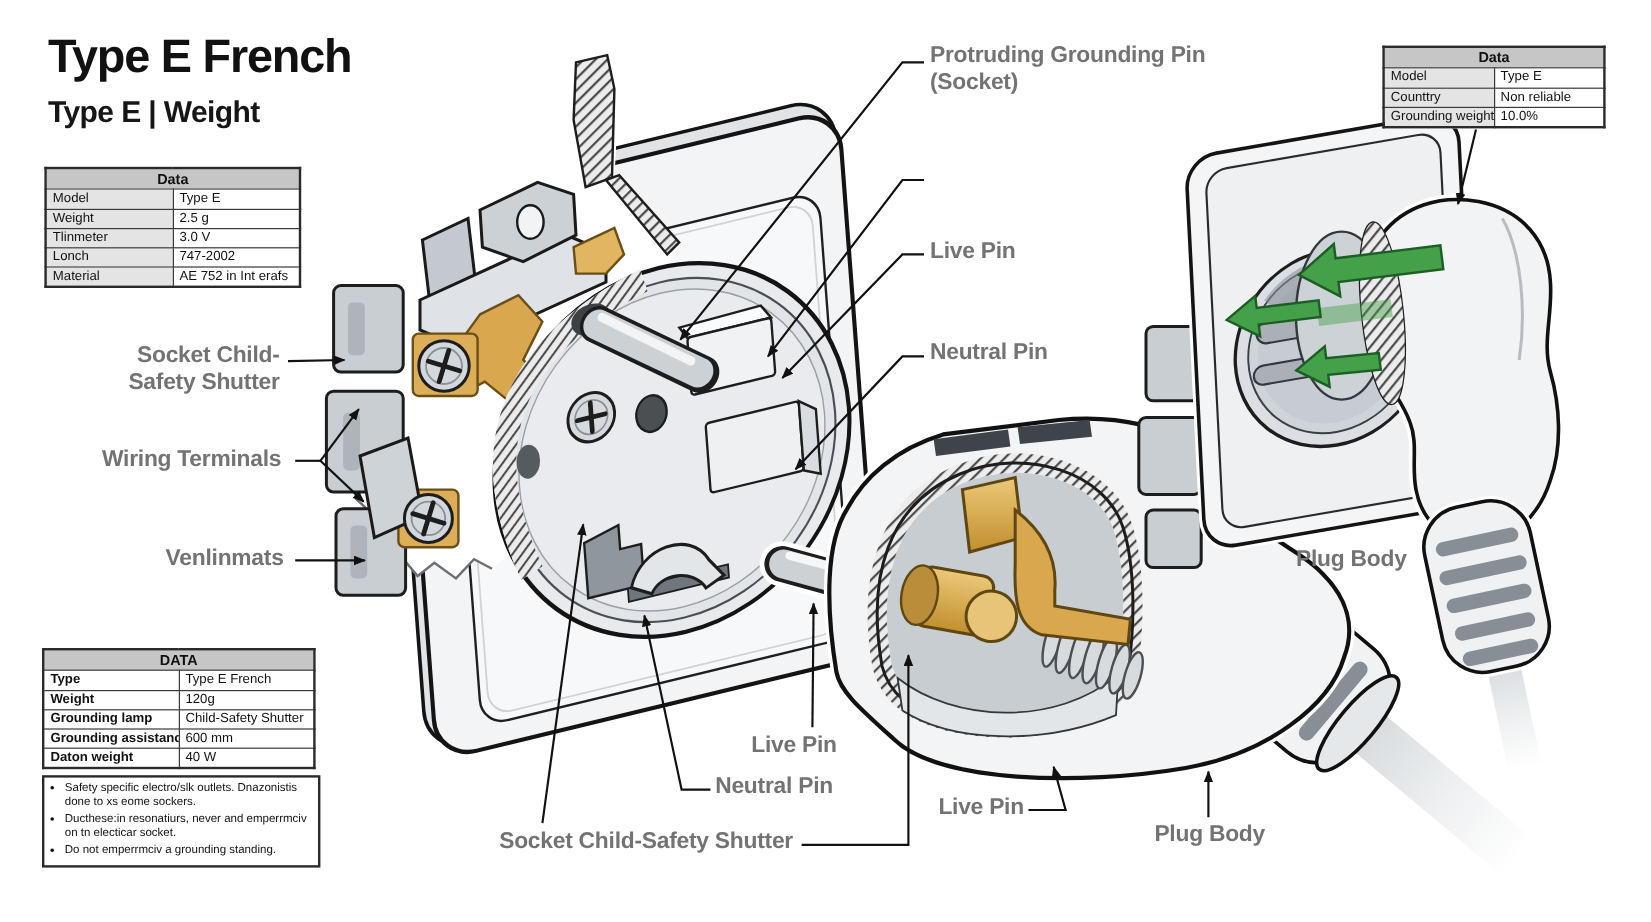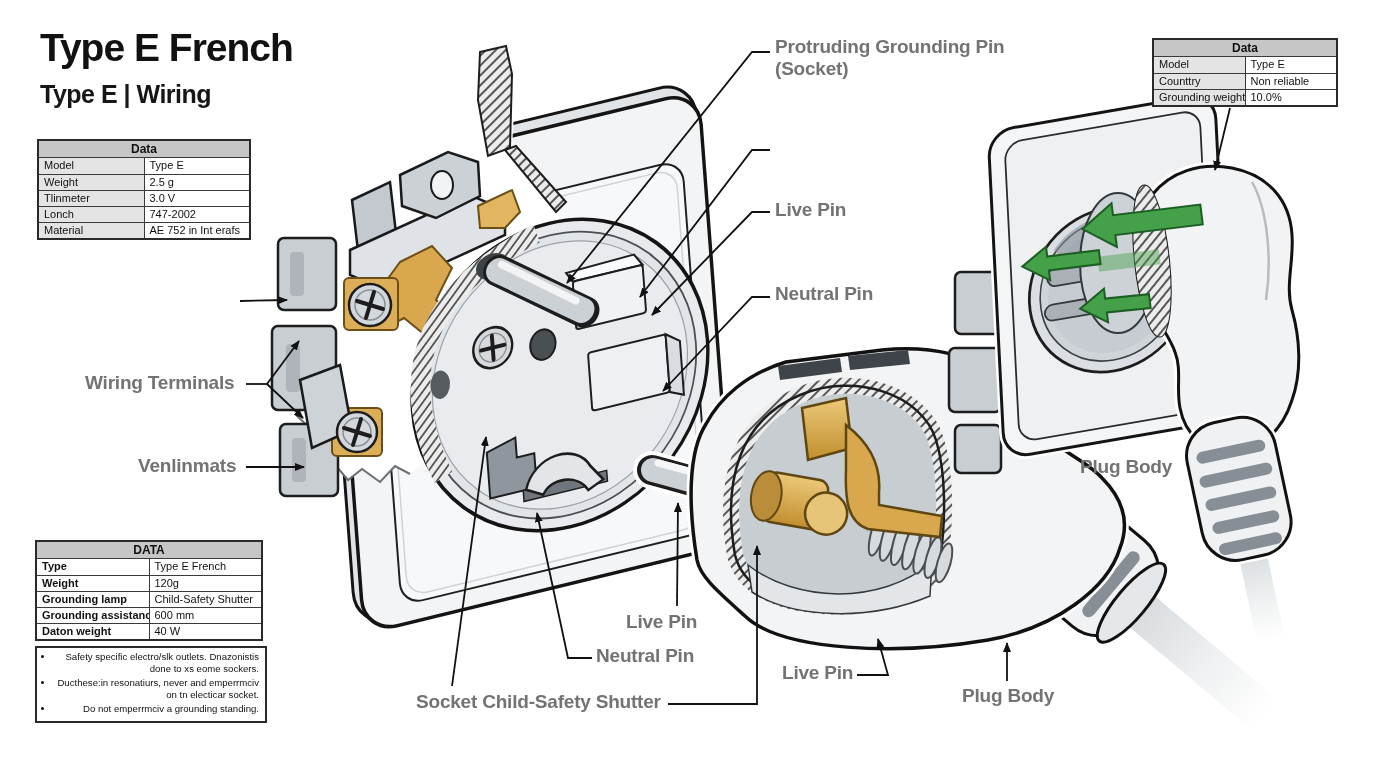--- a/index.html
+++ b/index.html
@@ -33,21 +33,21 @@
   .t1 td.k{width:88px;background:#e4e4e4;}
   .t2{left:35px;top:540px;width:228px;}
   .t2 td.k{width:112px;font-weight:700;background:#fff;}
   .t3{left:1152px;top:38px;width:186px;}
   .t3 td.k{width:98px;background:#e4e4e4;}
 
   .warn{position:absolute;left:35px;top:646px;width:228px;border:2px solid #2a2a2a;background:#fff;}
   .warn-hd{display:flex;align-items:center;gap:6px;background:#f2a44c;border-bottom:2px solid #2a2a2a;padding:2px 6px;font-weight:700;font-size:14px;letter-spacing:.2px;}
   .warn-body{padding:3px 6px 5px 6px;font-size:9.6px;line-height:1.3;}
   .warn-body ul{margin:0;padding-left:11px;}
-  .warn-body li{margin:0 0 1px 0;text-align:right;}
+  .warn-body li{margin:0 0 1px 0;}
 </style>
 </head>
 <body>
 
 <div class="stage">
 
 <svg class="art" width="1376" height="768" viewBox="0 0 1376 768">
   <defs>
     <pattern id="hatch" patternUnits="userSpaceOnUse" width="7" height="7" patternTransform="rotate(45)">
       <rect width="7" height="7" fill="#ececec"></rect>
@@ -268,21 +268,21 @@
     <path d="M 592,658 L 568,658 L 537,513" marker-end="url(#arr)"></path>
     <path d="M 452,686 L 486,437" marker-end="url(#arr)"></path>
     <path d="M 668,704 L 757,704 L 757,546" marker-end="url(#arr)"></path>
     <path d="M 857,675 L 888,675 L 878,639" marker-end="url(#arr)"></path>
     <path d="M 1007,681 L 1007,643" marker-end="url(#arr)"></path>
     <path d="M 1230,108 L 1215,170" marker-end="url(#arr)"></path>
   </g>
 </svg>
 
   <div class="title">Type E French</div>
-  <div class="subtitle">Type E | Wiring</div>
+  <div class="subtitle">Type E | Weight</div>
 
   <table class="spec t1">
     <thead>
         <tr>
           <th colspan="2">Data</th>
         </tr>
       </thead>
     <tbody>
       <tr>
           <td class="k">Model</td>
@@ -366,20 +366,22 @@
         <li>Ducthese:in resonatiurs, never and emperrmciv on tn electicar socket.</li>
         <li>Do not emperrmciv a grounding standing.</li>
       </ul>
     </div>
   </div>
 
   <div class="callout c-pgp">Protruding Grounding Pin
 (Socket)</div>
   <div class="callout c-lpr">Live Pin</div>
   <div class="callout c-npr">Neutral Pin</div>
+  <div class="callout c-scsl">Socket Child-
+Safety Shutter</div>
   <div class="callout c-wt">Wiring Terminals</div>
   <div class="callout c-ven">Venlinmats</div>
   <div class="callout c-lpb">Live Pin</div>
   <div class="callout c-npb">Neutral Pin</div>
   <div class="callout c-scsb">Socket Child-Safety Shutter</div>
   <div class="callout c-lpp">Live Pin</div>
   <div class="callout c-pbb">Plug Body</div>
   <div class="callout c-pbr">Plug Body</div>
 
 </div>

